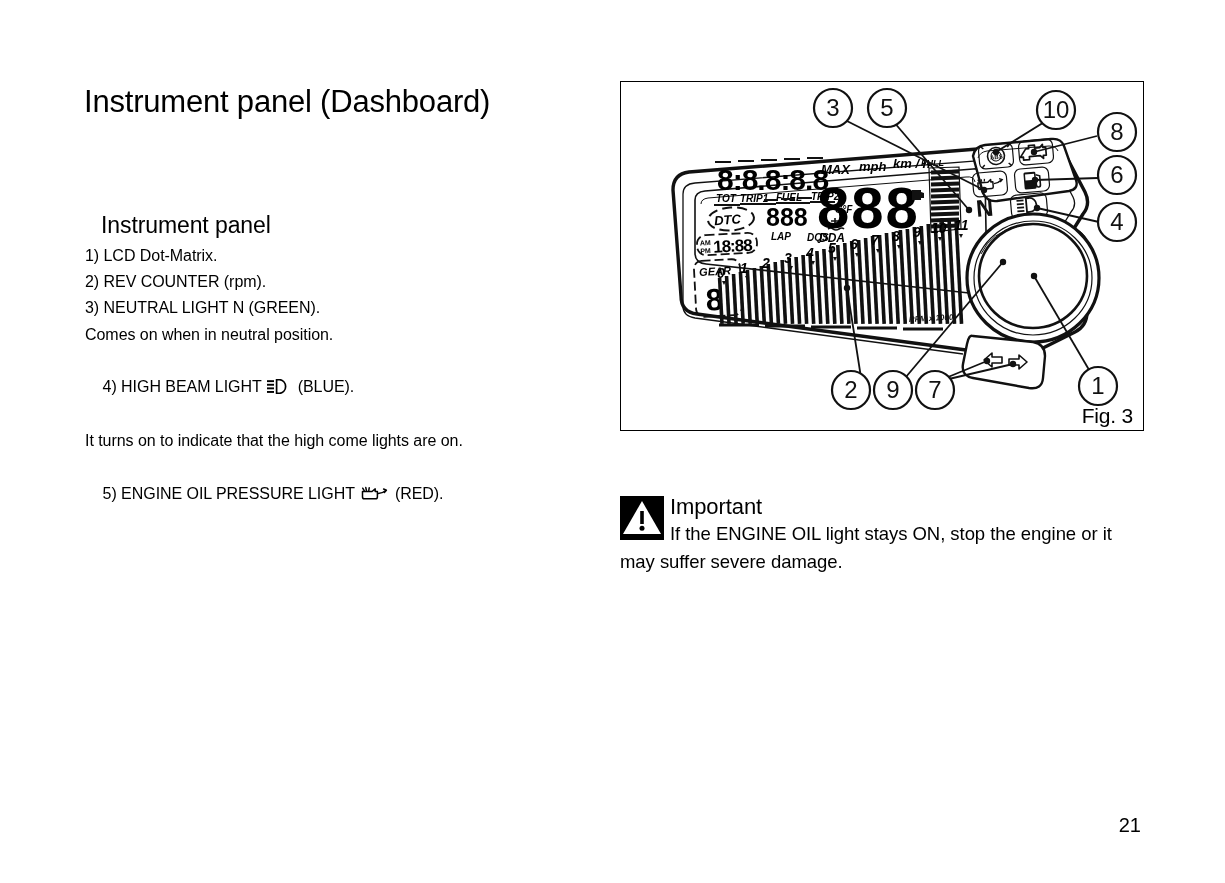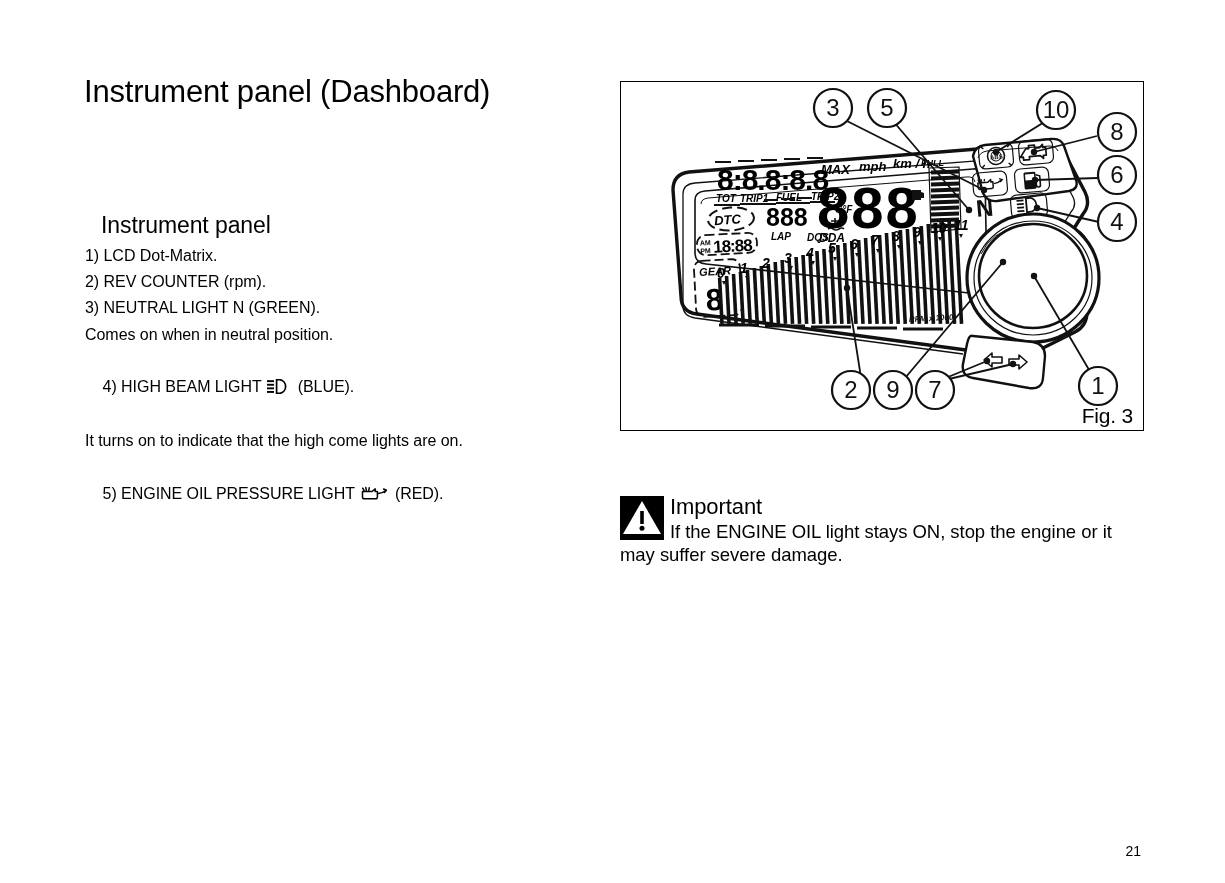--- a/index.html
+++ b/index.html
@@ -13,21 +13,21 @@
     position: relative;
     font-family: "Liberation Sans", sans-serif;
     color: #000000;
     overflow: hidden;
   }
 
   
   #page-title {
     position: absolute;
     left: 84px;
-    top: 74px;
+    top: 84px;
     font-size: 31px;
     font-weight: 400;
     letter-spacing: -0.2px;
     white-space: nowrap;
   }
 
   
   #left-column {
     position: absolute;
     left: 85px;
@@ -66,21 +66,21 @@
     height: 44px;
     margin: 2px 6px 0 0;
   }
   #important-label {
     font-size: 22px;
     line-height: 26px;
     letter-spacing: -0.1px;
   }
   #important-text {
     font-size: 18.5px;
-    line-height: 23px;
+    line-height: 28px;
     letter-spacing: -0.05px;
   }
 
   
   #figure {
     position: absolute;
     left: 620px;
     top: 81px;
     width: 524px;
     height: 350px;
@@ -95,22 +95,21 @@
     bottom: 2px;
     font-size: 21px;
     letter-spacing: -0.2px;
   }
 
   
   #page-number {
     position: absolute;
     right: 84px;
     top: 814px;
-    font-size: 14px;
-    margin-top: 29px;
+    font-size: 20px;
   }
 </style>
 </head>
 <body>
 
 <div id="page-title">Instrument panel (Dashboard)</div>
 
 <div id="left-column">
 
   <h2 id="section-heading">Instrument panel</h2>

